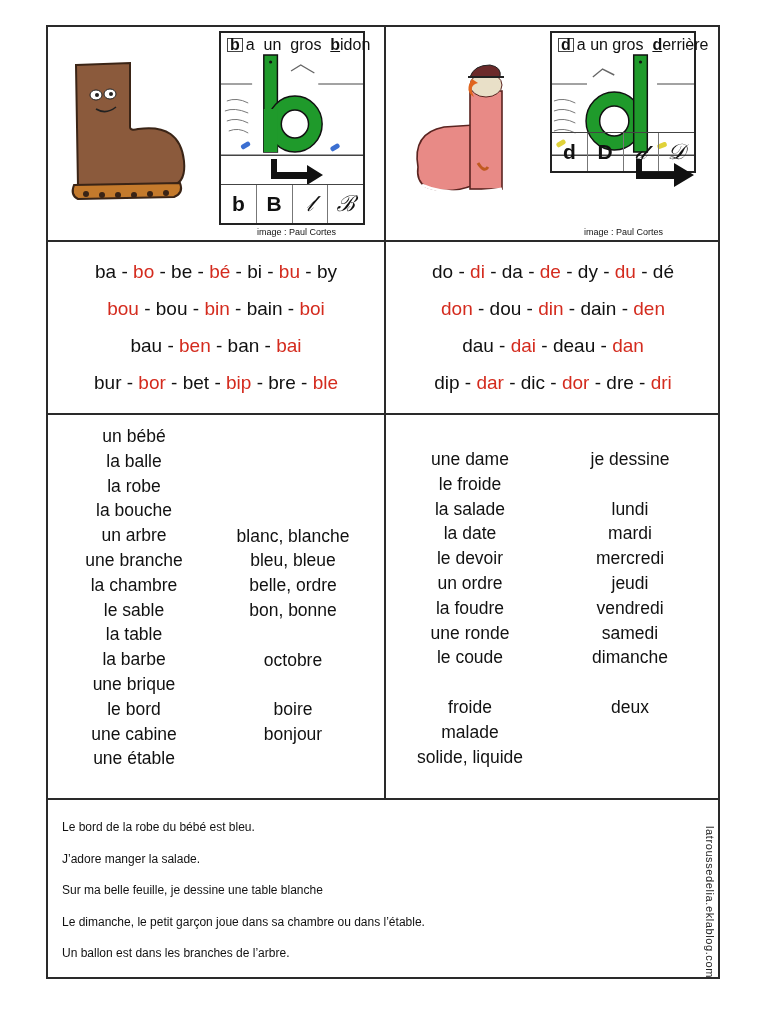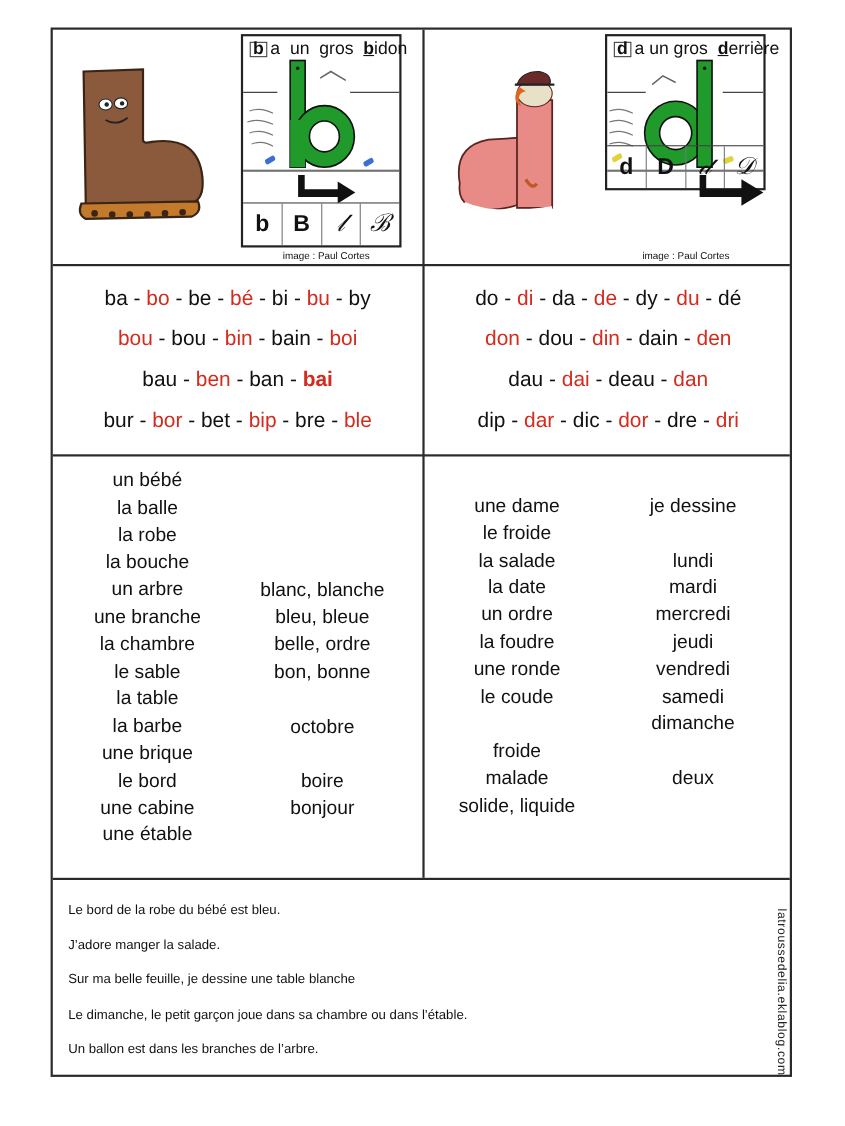--- a/index.html
+++ b/index.html
@@ -135,21 +135,21 @@
         <span class="cursive">𝒹</span>
         <span class="cursive">𝒟</span>
       </div>
     </div>
     <div class="credit" style="left:198px;top:200px">image : Paul Cortes</div>
   </div>
 
   <div class="syll" style="left:0;top:226px" id="syll-left">
       <div><span class="blk" style="white-space: pre;">ba</span><span class="blk" style="white-space: pre;"> - </span><span class="red" style="white-space: pre;">bo</span><span class="blk" style="white-space: pre;"> - </span><span class="blk" style="white-space: pre;">be</span><span class="blk" style="white-space: pre;"> - </span><span class="red" style="white-space: pre;">bé</span><span class="blk" style="white-space: pre;"> - </span><span class="blk" style="white-space: pre;">bi</span><span class="blk" style="white-space: pre;"> - </span><span class="red" style="white-space: pre;">bu</span><span class="blk" style="white-space: pre;"> - </span><span class="blk" style="white-space: pre;">by</span></div>
       <div><span class="red" style="white-space: pre;">bou</span><span class="blk" style="white-space: pre;"> - </span><span class="blk" style="white-space: pre;">bou</span><span class="blk" style="white-space: pre;"> - </span><span class="red" style="white-space: pre;">bin</span><span class="blk" style="white-space: pre;"> - </span><span class="blk" style="white-space: pre;">bain</span><span class="blk" style="white-space: pre;"> - </span><span class="red" style="white-space: pre;">boi</span></div>
-      <div><span class="blk" style="white-space: pre;">bau</span><span class="blk" style="white-space: pre;"> - </span><span class="red" style="white-space: pre;">ben</span><span class="blk" style="white-space: pre;"> - </span><span class="blk" style="white-space: pre;">ban</span><span class="blk" style="white-space: pre;"> - </span><span class="red" style="white-space: pre; font-weight: bold;">bai</span></div>
+      <div><span class="blk" style="white-space: pre;">bau</span><span class="blk" style="white-space: pre;"> - </span><span class="red" style="white-space: pre;">ben</span><span class="blk" style="white-space: pre;"> - </span><span class="blk" style="white-space: pre;">ban</span><span class="blk" style="white-space: pre;"> - </span><span class="red" style="white-space: pre;">bai</span></div>
       <div><span class="blk" style="white-space: pre;">bur</span><span class="blk" style="white-space: pre;"> - </span><span class="red" style="white-space: pre;">bor</span><span class="blk" style="white-space: pre;"> - </span><span class="blk" style="white-space: pre;">bet</span><span class="blk" style="white-space: pre;"> - </span><span class="red" style="white-space: pre;">bip</span><span class="blk" style="white-space: pre;"> - </span><span class="blk" style="white-space: pre;">bre</span><span class="blk" style="white-space: pre;"> - </span><span class="red" style="white-space: pre;">ble</span></div>
     </div>
   <div class="syll" style="left:338px;top:226px;width:334px" id="syll-right">
       <div><span class="blk" style="white-space: pre;">do</span><span class="blk" style="white-space: pre;"> - </span><span class="red" style="white-space: pre;">di</span><span class="blk" style="white-space: pre;"> - </span><span class="blk" style="white-space: pre;">da</span><span class="blk" style="white-space: pre;"> - </span><span class="red" style="white-space: pre;">de</span><span class="blk" style="white-space: pre;"> - </span><span class="blk" style="white-space: pre;">dy</span><span class="blk" style="white-space: pre;"> - </span><span class="red" style="white-space: pre;">du</span><span class="blk" style="white-space: pre;"> - </span><span class="blk" style="white-space: pre;">dé</span></div>
       <div><span class="red" style="white-space: pre;">don</span><span class="blk" style="white-space: pre;"> - </span><span class="blk" style="white-space: pre;">dou</span><span class="blk" style="white-space: pre;"> - </span><span class="red" style="white-space: pre;">din</span><span class="blk" style="white-space: pre;"> - </span><span class="blk" style="white-space: pre;">dain</span><span class="blk" style="white-space: pre;"> - </span><span class="red" style="white-space: pre;">den</span></div>
       <div><span class="blk" style="white-space: pre;">dau</span><span class="blk" style="white-space: pre;"> - </span><span class="red" style="white-space: pre;">dai</span><span class="blk" style="white-space: pre;"> - </span><span class="blk" style="white-space: pre;">deau</span><span class="blk" style="white-space: pre;"> - </span><span class="red" style="white-space: pre;">dan</span></div>
       <div><span class="blk" style="white-space: pre;">dip</span><span class="blk" style="white-space: pre;"> - </span><span class="red" style="white-space: pre;">dar</span><span class="blk" style="white-space: pre;"> - </span><span class="blk" style="white-space: pre;">dic</span><span class="blk" style="white-space: pre;"> - </span><span class="red" style="white-space: pre;">dor</span><span class="blk" style="white-space: pre;"> - </span><span class="blk" style="white-space: pre;">dre</span><span class="blk" style="white-space: pre;"> - </span><span class="red" style="white-space: pre;">dri</span></div>
     </div>
 
   <div class="col" style="left:10px;top:397px;width:152px" id="lw1">
@@ -179,20 +179,21 @@
       <div>octobre</div>
       <div>&nbsp;</div>
       <div>boire</div>
       <div>bonjour</div>
     </div>
   <div class="col" style="left:342px;top:420px;width:160px" id="rw1">
       <div>une dame</div>
       <div>le froide</div>
       <div>la salade</div>
       <div>la date</div>
+      <div>le devoir</div>
       <div>un ordre</div>
       <div>la foudre</div>
       <div>une ronde</div>
       <div>le coude</div>
       <div>&nbsp;</div>
       <div>froide</div>
       <div>malade</div>
       <div>solide, liquide</div>
     </div>
   <div class="col" style="left:502px;top:420px;width:160px" id="rw2">

